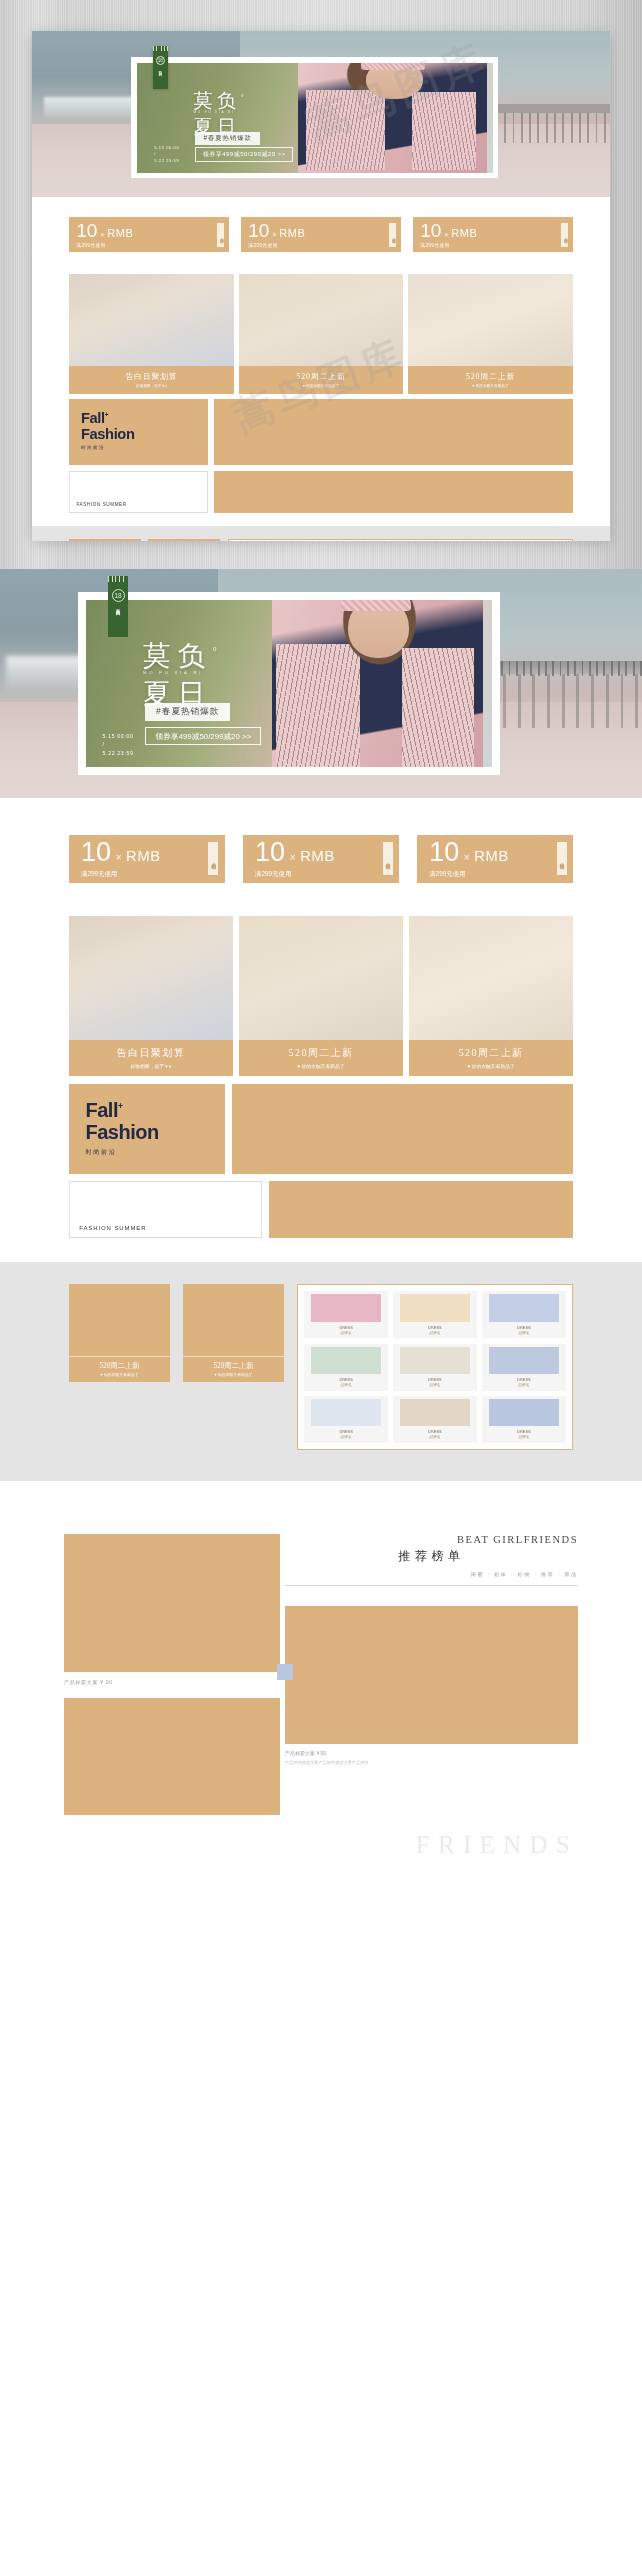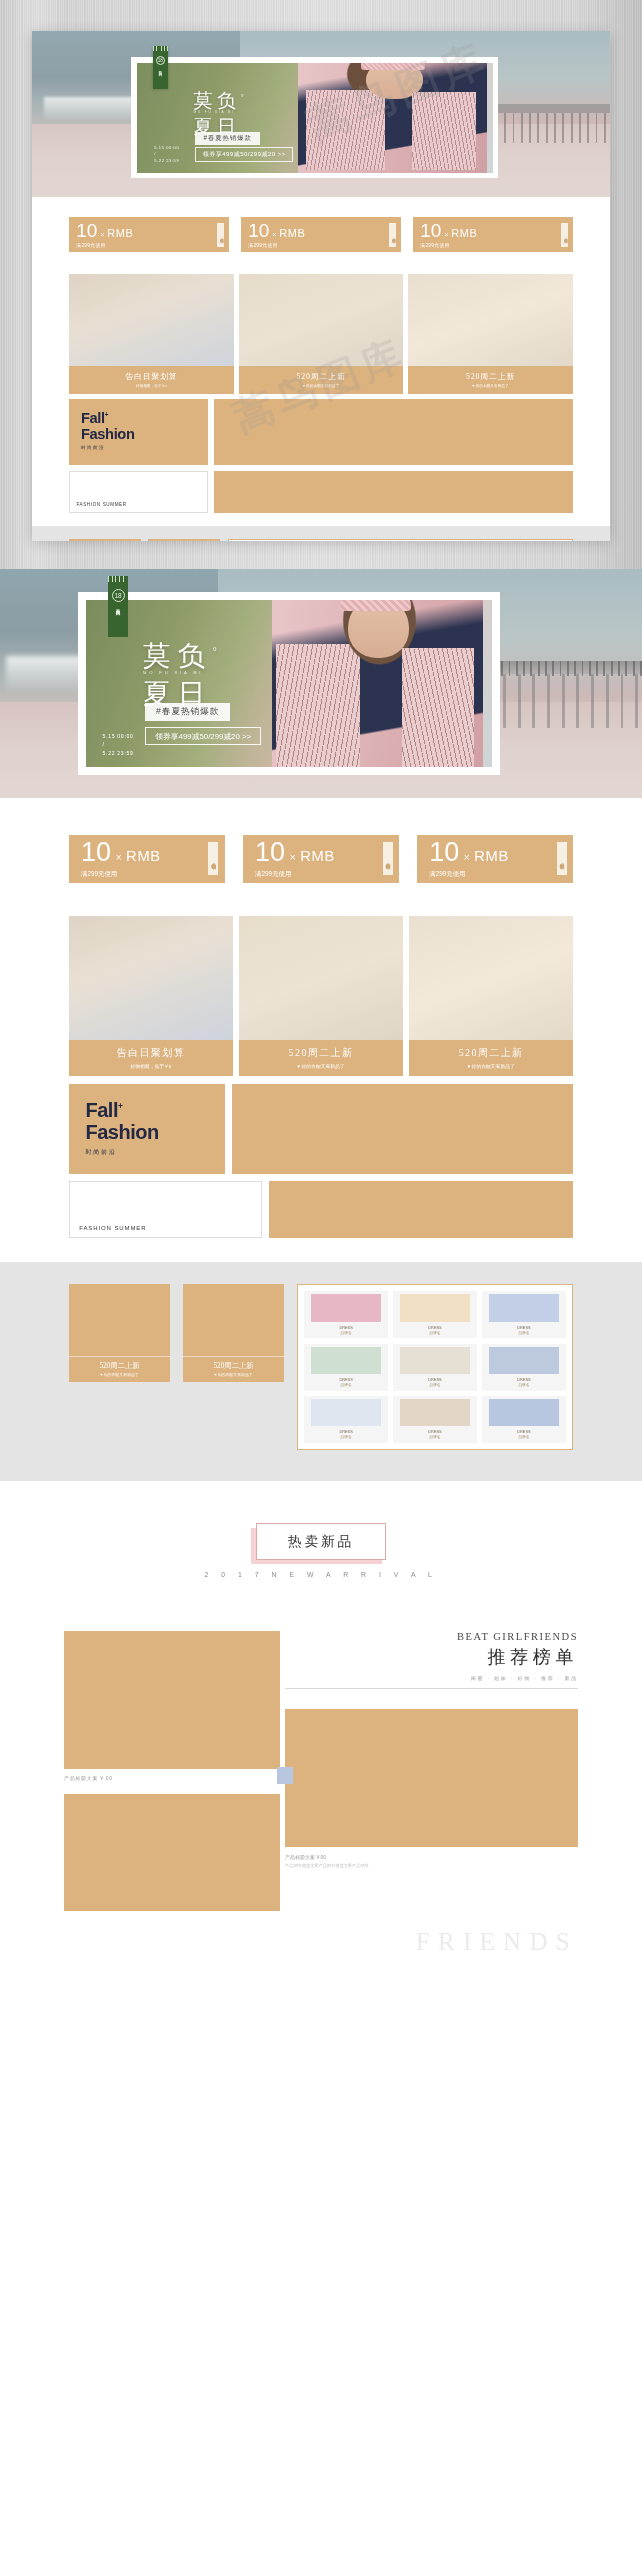--- a/index.html
+++ b/index.html
@@ -282,21 +282,21 @@
 
   
   .recsec{background:#fff; padding:53px 64px 0; display:flex; gap:5px;}
   .rec-left{width:216px;}
   .rec-left .big{height:138px; background:#dcb27f;}
   .rec-left .lab{font-size:5px; color:#9a9a9a; margin-top:6.4px; letter-spacing:0.7px;}
   .rec-left .big2{height:117px; background:#dcb27f; margin-top:13px;}
   .rec-right{flex:1;}
   .rec-title{text-align:right;}
   .rec-title .en{font-family:"Liberation Serif",serif; font-size:10.5px; color:#4b4b4b; letter-spacing:1.5px;}
-  .rec-title .cn{font-size:18px; color:#2c2c2c; letter-spacing:4.6px; margin-top:2.8px;}
+  .rec-title .cn{font-size:12px; color:#2c2c2c; letter-spacing:4.6px; margin-top:2.8px;text-align:center;}
   .rec-title .meta{font-size:5px; color:#9a9a9a; letter-spacing:1.8px; margin-top:6.4px;}
   .rec-title .rule{height:0.9px; background:#d8d8d8; margin-top:7.3px;}
   .rec-right .tanwide{height:138px; background:#dcb27f; margin-top:20px; position:relative;}
   .rec-right .tanwide .sq{position:absolute; left:-8.3px; top:42%; width:16.5px; height:16.5px; background:#b9c6e0;}
   .rec-right .lab2{font-size:5px; color:#9a9a9a; margin-top:6.4px;}
   .rec-right .lab3{font-size:4.2px; color:#bdbdbd; margin-top:3.7px; line-height:1.5;}
   .friends{font-family:"Liberation Serif",serif; font-size:25px; color:#eceaea; letter-spacing:8.3px;
     text-align:right; padding:0 64px; margin-top:16.5px;}
 </style>
 </head>
@@ -601,27 +601,20 @@
           <div class="n2">品牌名</div>
         </div>
         <div class="mini2">
           <div class="sw" style="background: rgb(185, 198, 224);"></div>
           <div class="n1">DRESS</div>
           <div class="n2">品牌名</div>
         </div>
       </div>
   </div>
 
-  <div class="hotsec">
-    <div class="hot-badge">
-      <div class="shadow"></div>
-      <div class="box">热卖新品</div>
-    </div>
-    <div class="hot-sub">2 0 1 7  N E W  A R R I V A L</div>
-  </div>
 
   <div class="recsec">
     <div class="rec-left">
       <div class="big"></div>
       <div class="lab">产品标题文案 ¥ 00</div>
       <div class="big2"></div>
     </div>
     <div class="rec-right">
       <div class="rec-title">
         <div class="en">BEAT GIRLFRIENDS</div>

